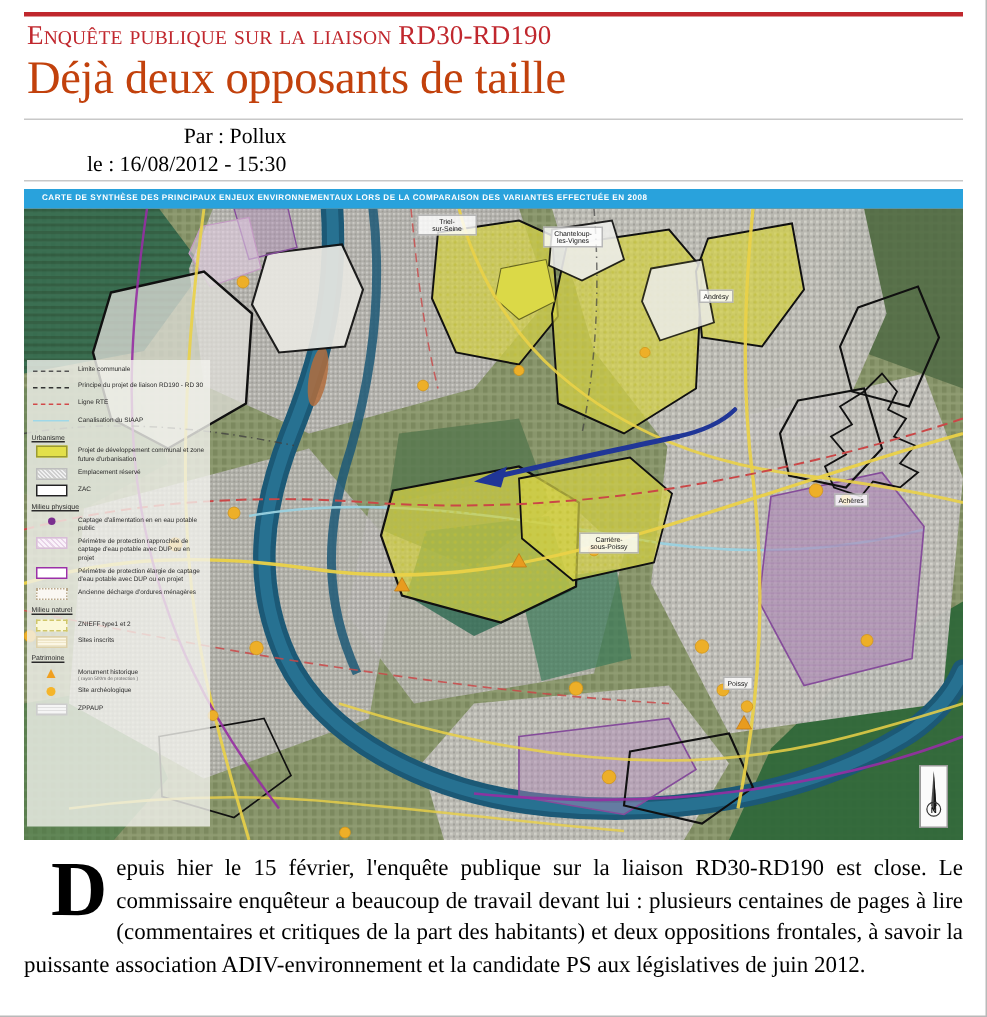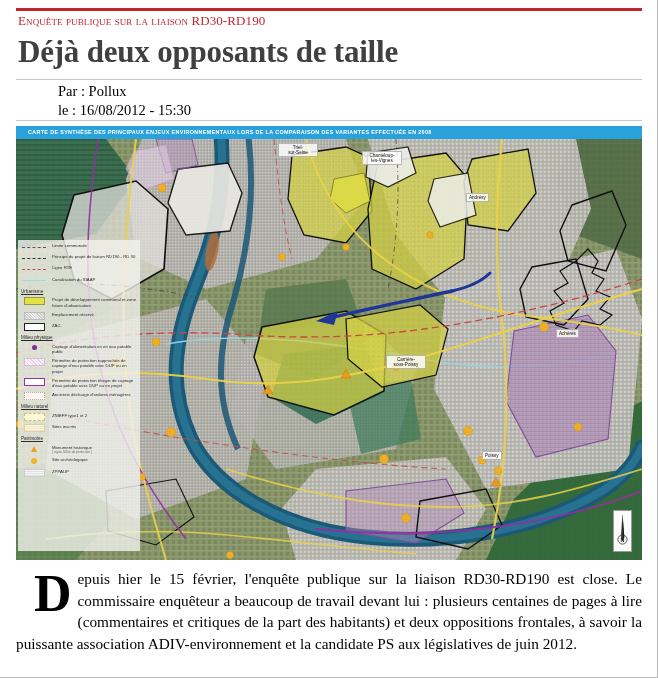--- a/index.html
+++ b/index.html
@@ -27,33 +27,33 @@
   .top-rule {
     position: absolute;
     left: 16px; top: 8px;
     width: 626px; height: 3px;
     background: #c0272d;
   }
   .kicker {
     position: absolute;
     left: 18px; top: 13px;
     font-family: "Liberation Serif", "DejaVu Serif", serif;
-    font-size: 13px;
+    font-size: 18px;
     letter-spacing: 0.1px;
     color: #c0272d;
     font-variant: small-caps;
     white-space: nowrap;
   }
   .headline {
     position: absolute;
     left: 18px; top: 34px;
     font-size: 31px;
-    font-weight: bold;
+    font-weight: normal;
     letter-spacing: -0.2px;
-    color: #404040;
+    color: #c2410c;
     white-space: nowrap;
   }
 
   .byline-rule-top {
     position: absolute;
     left: 16px; top: 79px;
     width: 626px; height: 1px;
     background: #c8c8c8;
   }
   .byline-rule-bottom {
@@ -62,21 +62,21 @@
     width: 626px; height: 1px;
     background: #c8c8c8;
   }
   .byline {
     position: absolute;
     left: 58px; top: 82px;
     font-size: 14.5px;
     line-height: 19px;
     color: #000;
   }
-  .byline div { white-space: nowrap; }
+  .byline div { white-space: nowrap; text-align: right; }
 
   
   .map-wrap {
     position: absolute;
     left: 16px; top: 126px;
     width: 626px; height: 434px;
     overflow: hidden;
     background: #8a8d82;
   }
   .map-banner {

